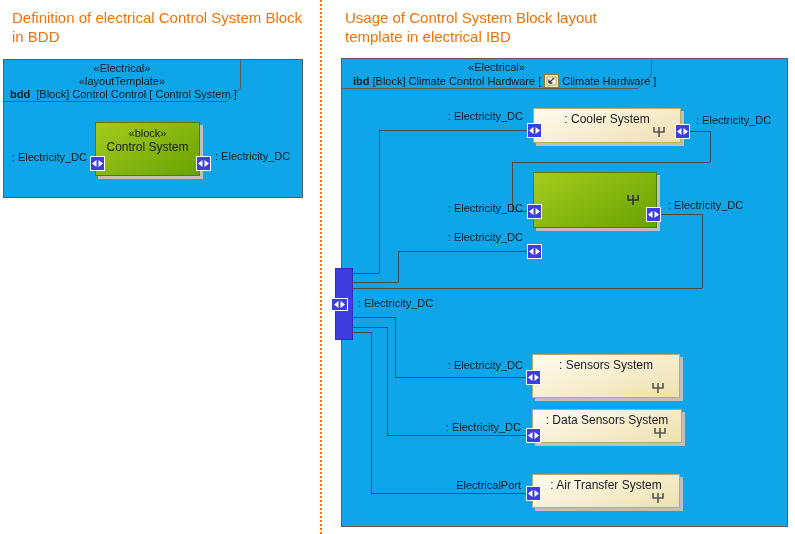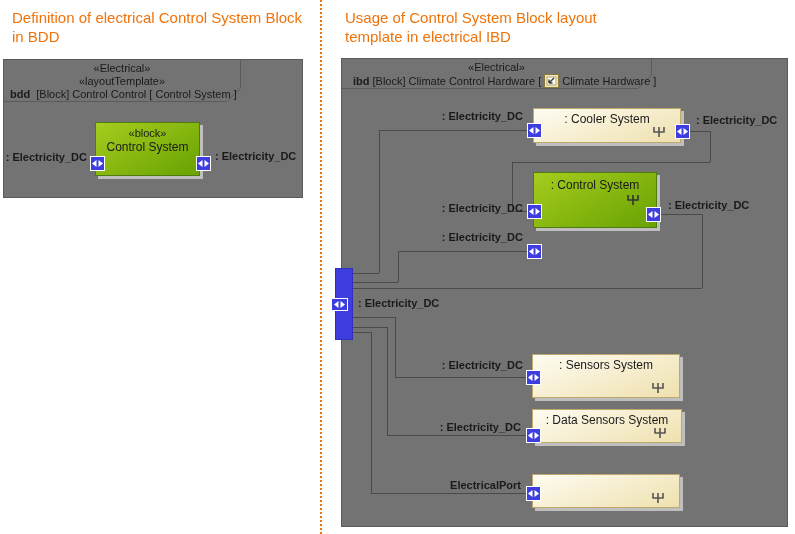--- a/index.html
+++ b/index.html
@@ -1,32 +1,32 @@
 <!DOCTYPE html>
 <html><head>
 <meta charset="utf-8">
 <style>
   html,body{margin:0;padding:0;background:#fff;}
   #stage{position:relative;width:795px;height:534px;background:#fff;
          font-family:"Liberation Sans",sans-serif;color:#1a1a1a;overflow:hidden;}
   .title{position:absolute;font-size:15px;line-height:19px;color:#F0730A;}
-  .frame{position:absolute;border:1px solid #5B5B5B;box-sizing:border-box;background:#737373;}
+  .frame{position:absolute;border:1px solid #5B5B5B;box-sizing:border-box;background:#0ea5e9;}
   .pent{position:absolute;left:0;top:0;}
   .hdrtext{position:absolute;font-size:11px;white-space:nowrap;}
   .ctr{text-align:center;}
   .blk{position:absolute;box-sizing:border-box;box-shadow:3px 3px 0 #BFBFBF;}
   .cream{background:linear-gradient(160deg,#FEFCF2,#EFE0AE);border:1px solid #BCA96B;}
   .green{background:linear-gradient(150deg,#A6CC1E,#68A202);border:1px solid #4E7C12;}
   .bname{position:absolute;left:0;right:0;text-align:center;font-size:12px;font-weight:normal;white-space:nowrap;}
   .stereo{position:absolute;left:0;right:0;text-align:center;font-size:11px;}
   .port{position:absolute;width:15px;height:15px;background:#3D3DE0;border:1px solid #fff;
         box-sizing:border-box;display:flex;align-items:center;justify-content:center;}
   .badge{position:absolute;width:17px;height:13px;background:#3D3DE0;border:1px solid #fff;
         box-sizing:border-box;display:flex;align-items:center;justify-content:center;}
-  .plabel{position:absolute;font-size:11px;white-space:nowrap;font-weight:bold;}
+  .plabel{position:absolute;font-size:11px;white-space:nowrap;}
   .r{text-align:right;}
   .h{position:absolute;height:1px;background:#4A4A4A;}
   .v{position:absolute;width:1px;background:#4A4A4A;}
   .bus{position:absolute;background:#3D3DE0;border:1px solid #2F2FB8;box-sizing:border-box;}
   .rake{position:absolute;}
   .sep{position:absolute;border-left:2px dotted #F0730A;}
   .b{font-weight:bold;}
 </style>
 </head>
 <body>
@@ -135,21 +135,20 @@
   </div>
   <div class="port" style="left:675px;top:124px;">
     <svg width="11" height="7" viewBox="0 0 11 7">
         <path d="M4.5 0 L0 3.5 L4.5 7 Z M6.5 0 L11 3.5 L6.5 7 Z" fill="#fff"></path>
       </svg>
   </div>
   <div class="plabel r" style="left:425px;top:110px;width:98px;">: Electricity_DC</div>
   <div class="plabel" style="left:696px;top:114px;">: Electricity_DC</div>
 
   <div class="blk green" style="left:533px;top:172px;width:124px;height:56px;">
-    <div class="bname" style="top:5px;">: Control System</div>
     <svg class="rake" style="right:16px;top:21px;" width="14" height="12" viewBox="0 0 14 12">
       <path d="M2 1 V6 M7 1 V6 M12 1 V6 M1.3 6 H12.7 M7 6 V11" stroke="#333" stroke-width="1.6" fill="none"></path>
     </svg>
   </div>
   <div class="port" style="left:527px;top:204px;">
     <svg width="11" height="7" viewBox="0 0 11 7">
         <path d="M4.5 0 L0 3.5 L4.5 7 Z M6.5 0 L11 3.5 L6.5 7 Z" fill="#fff"></path>
       </svg>
   </div>
   <div class="port" style="left:646px;top:207px;">
@@ -187,20 +186,21 @@
     </svg>
   </div>
   <div class="port" style="left:526px;top:428px;">
     <svg width="11" height="7" viewBox="0 0 11 7">
         <path d="M4.5 0 L0 3.5 L4.5 7 Z M6.5 0 L11 3.5 L6.5 7 Z" fill="#fff"></path>
       </svg>
   </div>
   <div class="plabel r" style="left:423px;top:421px;width:98px;">: Electricity_DC</div>
 
   <div class="blk cream" style="left:532px;top:474px;width:148px;height:34px;">
+    <div class="bname" style="top:3px;">: Air Transfer System</div>
     <svg class="rake" style="right:14px;bottom:3px;" width="14" height="12" viewBox="0 0 14 12">
       <path d="M2 1 V6 M7 1 V6 M12 1 V6 M1.3 6 H12.7 M7 6 V11" stroke="#555" stroke-width="1.6" fill="none"></path>
     </svg>
   </div>
   <div class="port" style="left:526px;top:486px;">
     <svg width="11" height="7" viewBox="0 0 11 7">
         <path d="M4.5 0 L0 3.5 L4.5 7 Z M6.5 0 L11 3.5 L6.5 7 Z" fill="#fff"></path>
       </svg>
   </div>
   <div class="plabel r" style="left:423px;top:479px;width:98px;">ElectricalPort</div>

